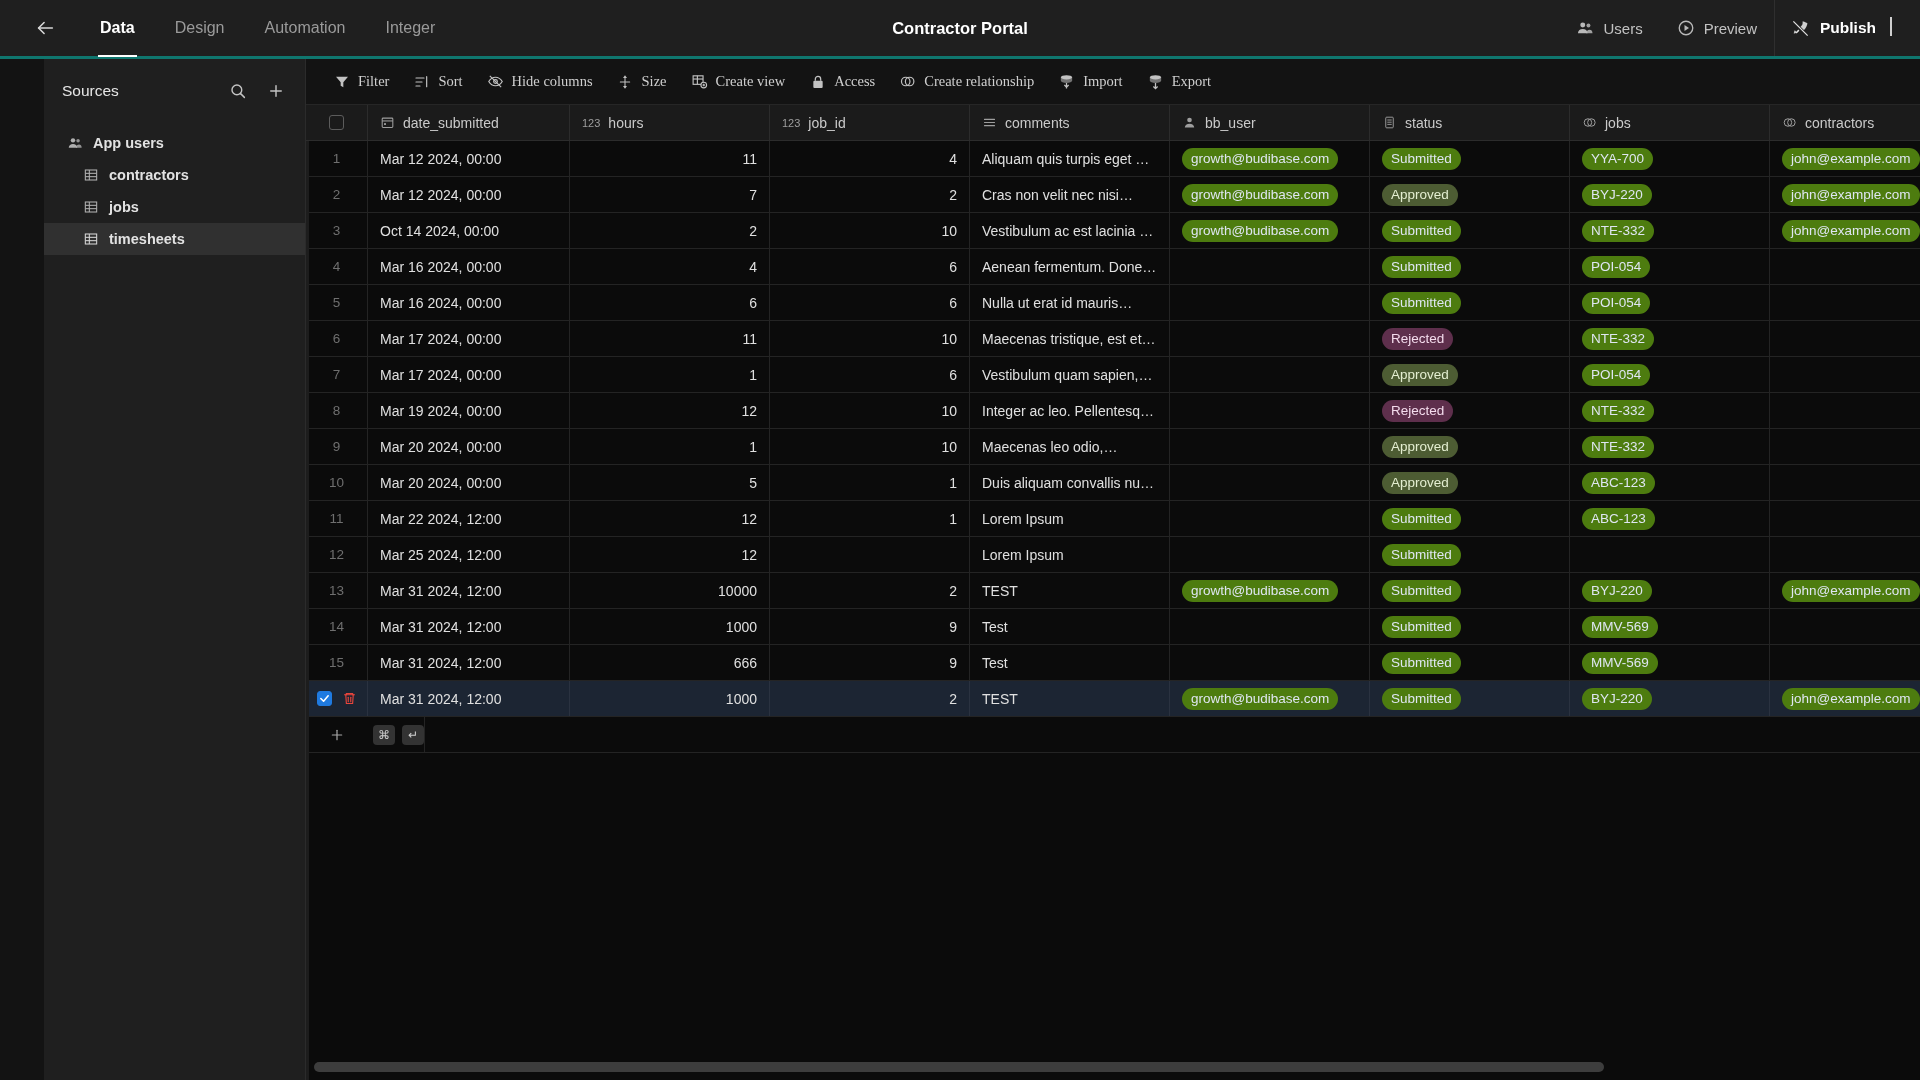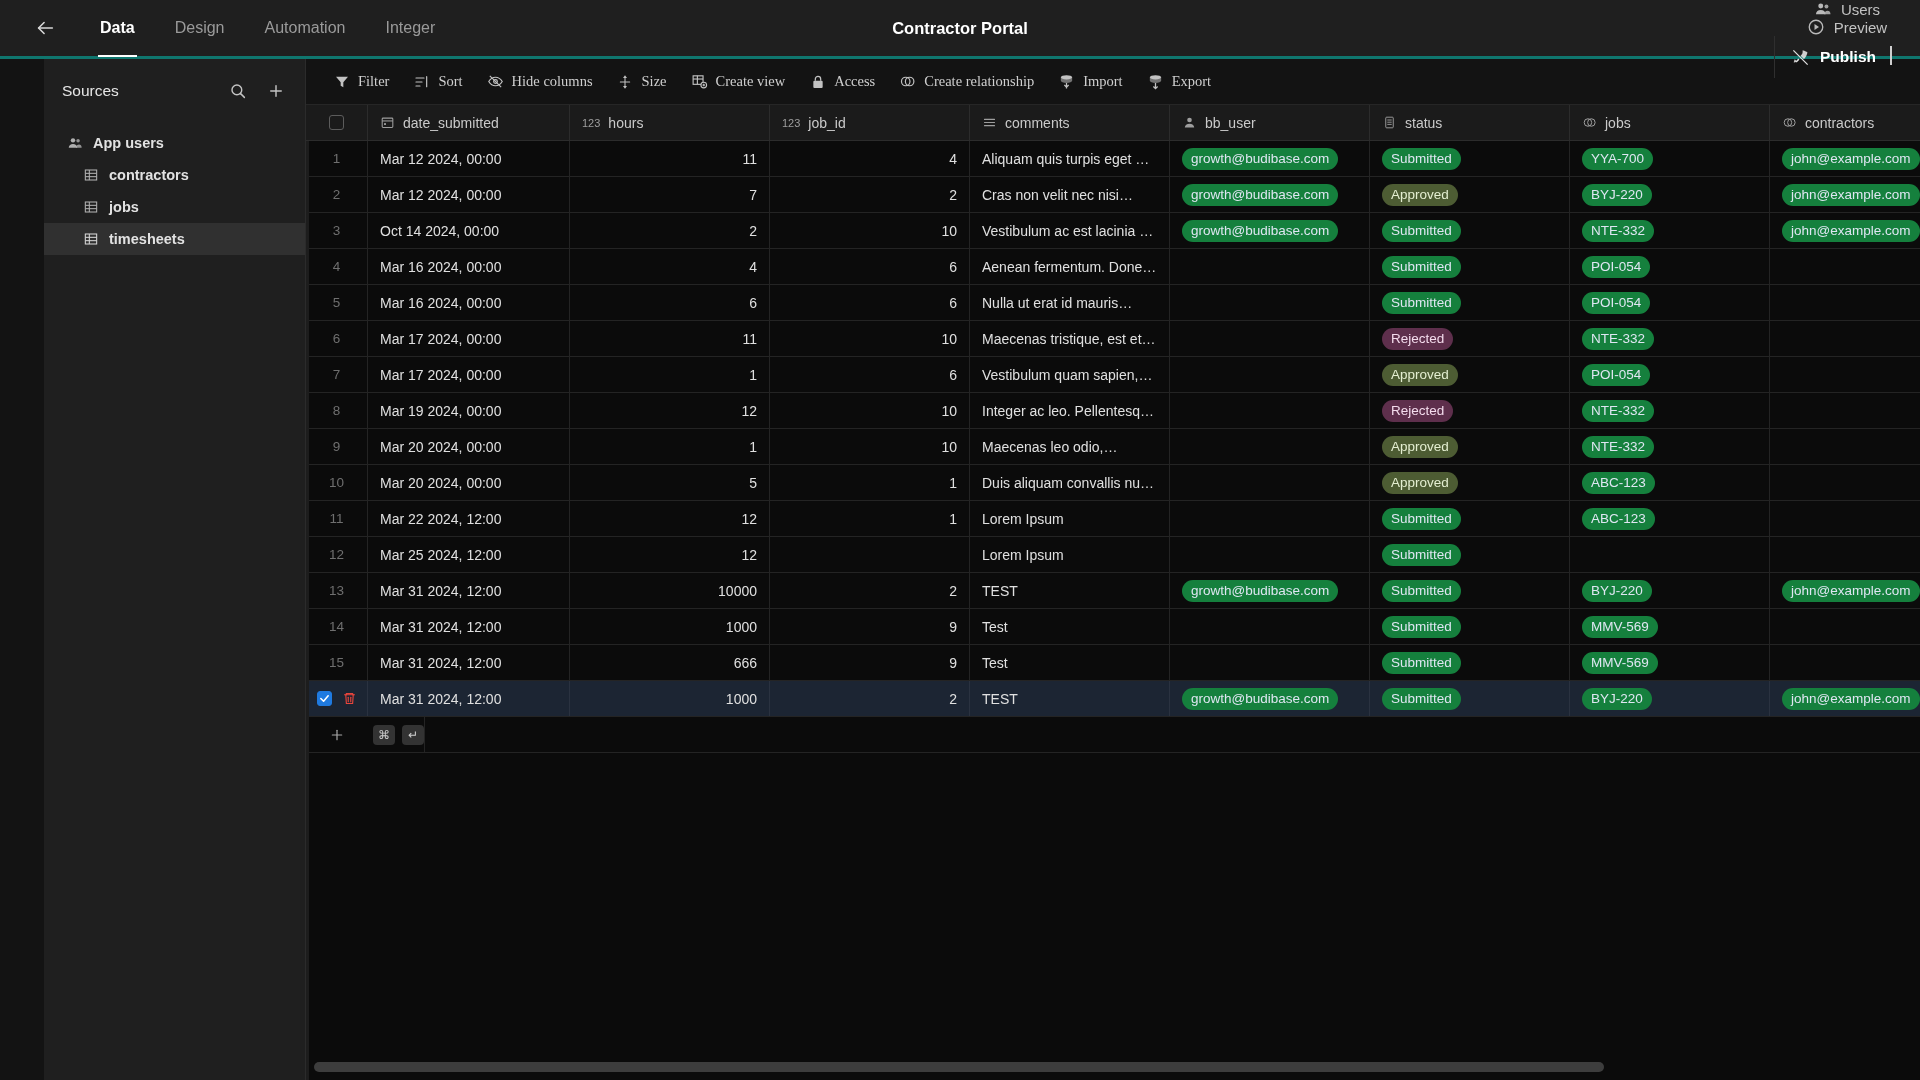--- a/index.html
+++ b/index.html
@@ -48,23 +48,22 @@
     left: 0; right: 0;
     text-align: center;
     font-size: 16.5px;
     font-weight: bold;
     color: #ffffff;
     pointer-events: none;
   }
   .top-right {
     margin-left: auto;
     display: flex;
-    align-items: center;
+    align-items: flex-end;
     height: 100%;
-    flex-direction: column;
   }
   .top-right-item {
     display: flex; align-items: center; gap: 9px;
     font-size: 15px;
     color: #c2c2c2;
     padding: 0 17px;
     height: 100%;
     cursor: pointer;
   }
   .publish-group {
@@ -210,21 +209,21 @@
     display: inline-flex; align-items: center;
     height: 22px;
     padding: 0 9px;
     border-radius: 11px;
     font-size: 13.5px;
     line-height: 1;
     white-space: nowrap;
     max-width: 100%;
     overflow: hidden;
   }
-  .pill.blue   { background: #15803d; color: #dfe6f2; }
+  .pill.blue   { background: #4d7c0f; color: #dfe6f2; }
   .pill.green  { background: #4d5c33; color: #e4eed1; }
   .pill.purple { background: #5e2f4c; color: #f4dced; }
 
   .ellip { overflow: hidden; text-overflow: ellipsis; white-space: nowrap; display: block; width: 100%; }
 
   .addrow { display: flex; height: 36px; align-items: center; border-bottom: 1px solid #242424; }
   .addrow-gut { width: 62px; display: flex; align-items: center; justify-content: center; cursor: pointer; }
   .kbd-group { display: flex; gap: 7px; margin-left: 5px; }
   .kbd {
     min-width: 22px; height: 20px;

